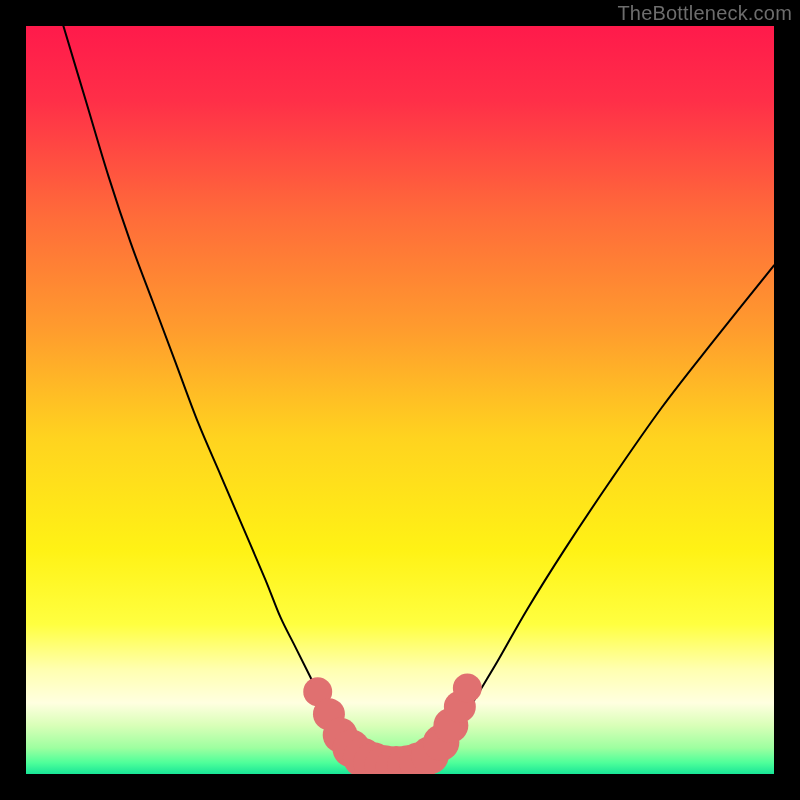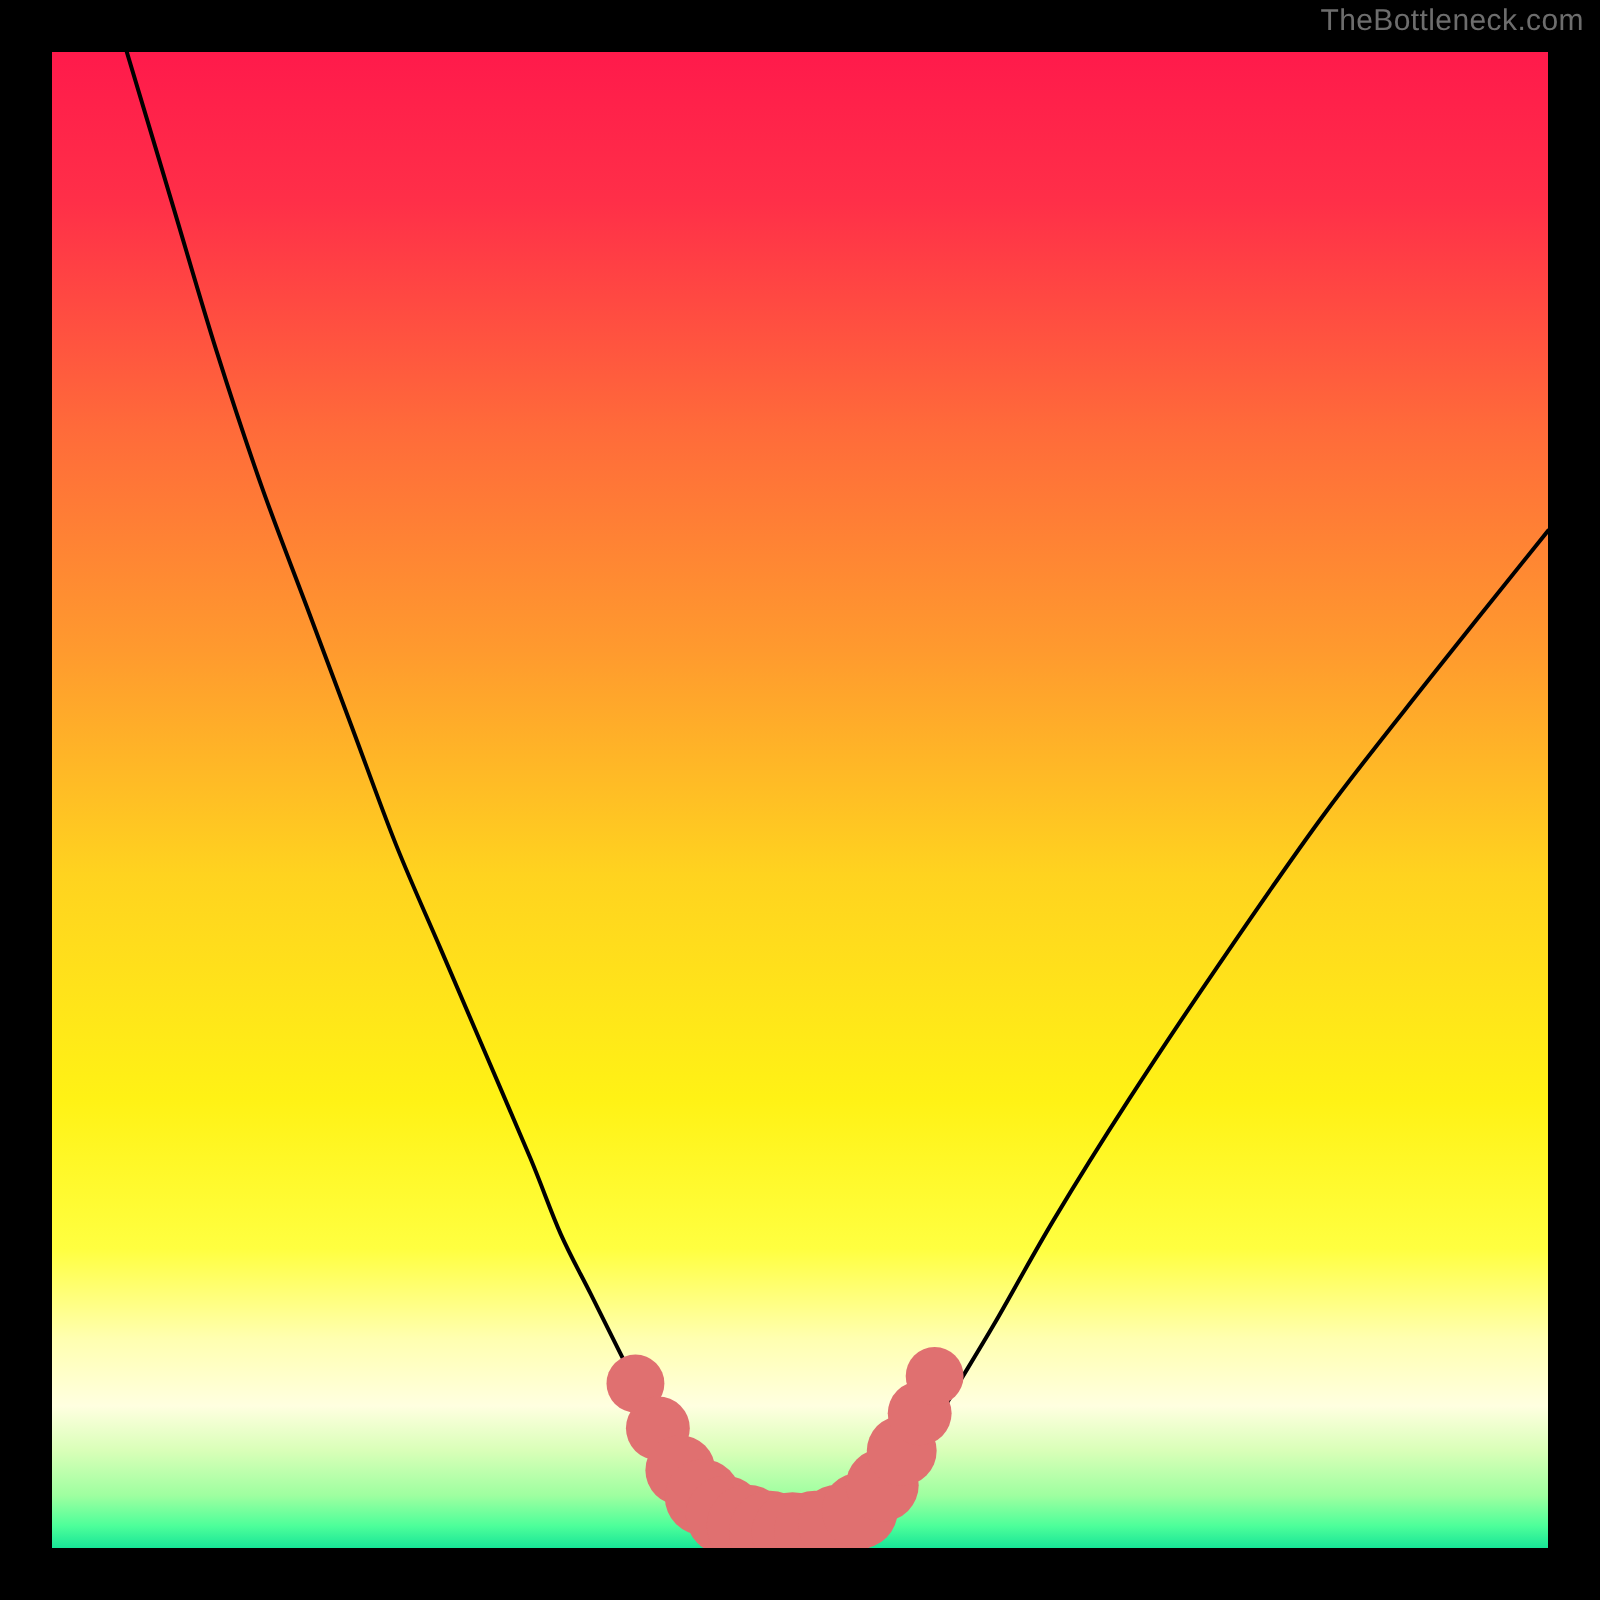--- a/index.html
+++ b/index.html
@@ -25,21 +25,21 @@
     left: 26px;
     width: 748px;
     height: 748px;
     overflow: hidden;
   }
   .watermark {
     position: absolute;
     top: 2px;
     right: 8px;
     color: #6d6d6d;
-    font-size: 15px;
+    font-size: 20px;
     font-weight: 400;
     letter-spacing: 0.2px;
   }
 </style>
 </head>
 <body>
 
 <div class="frame">
   <div class="watermark">TheBottleneck.com</div>
   <div class="plot">

